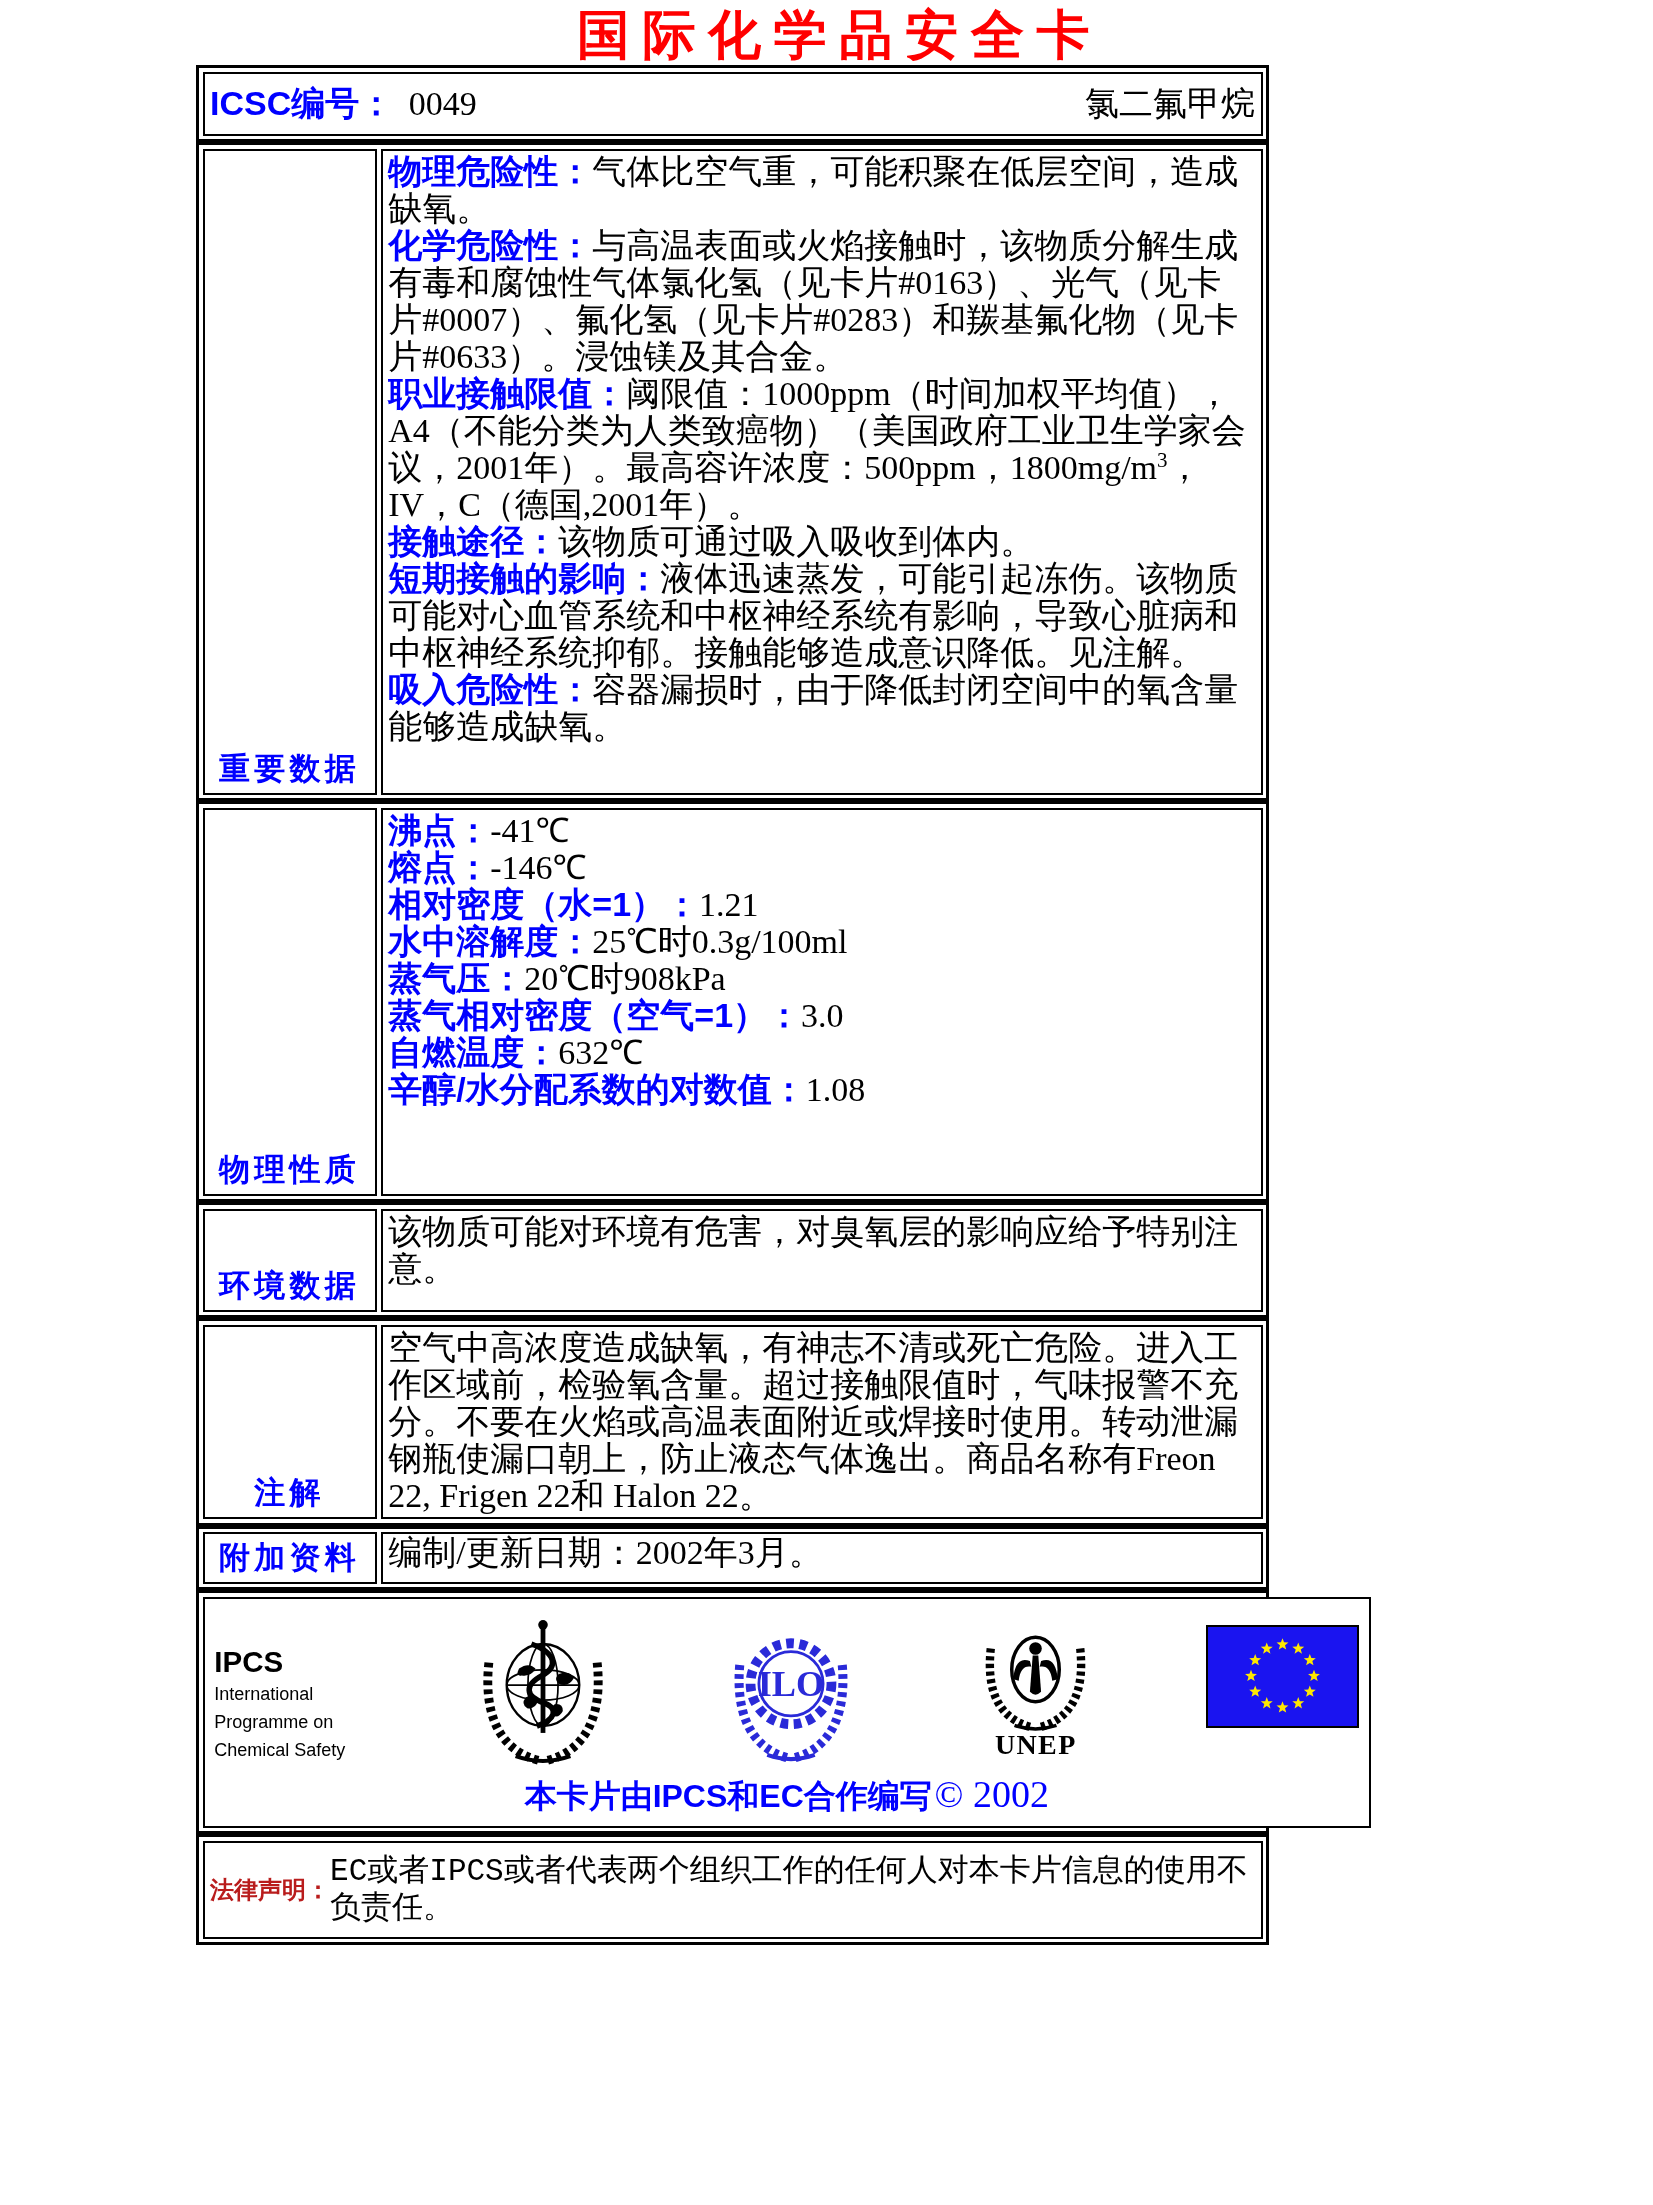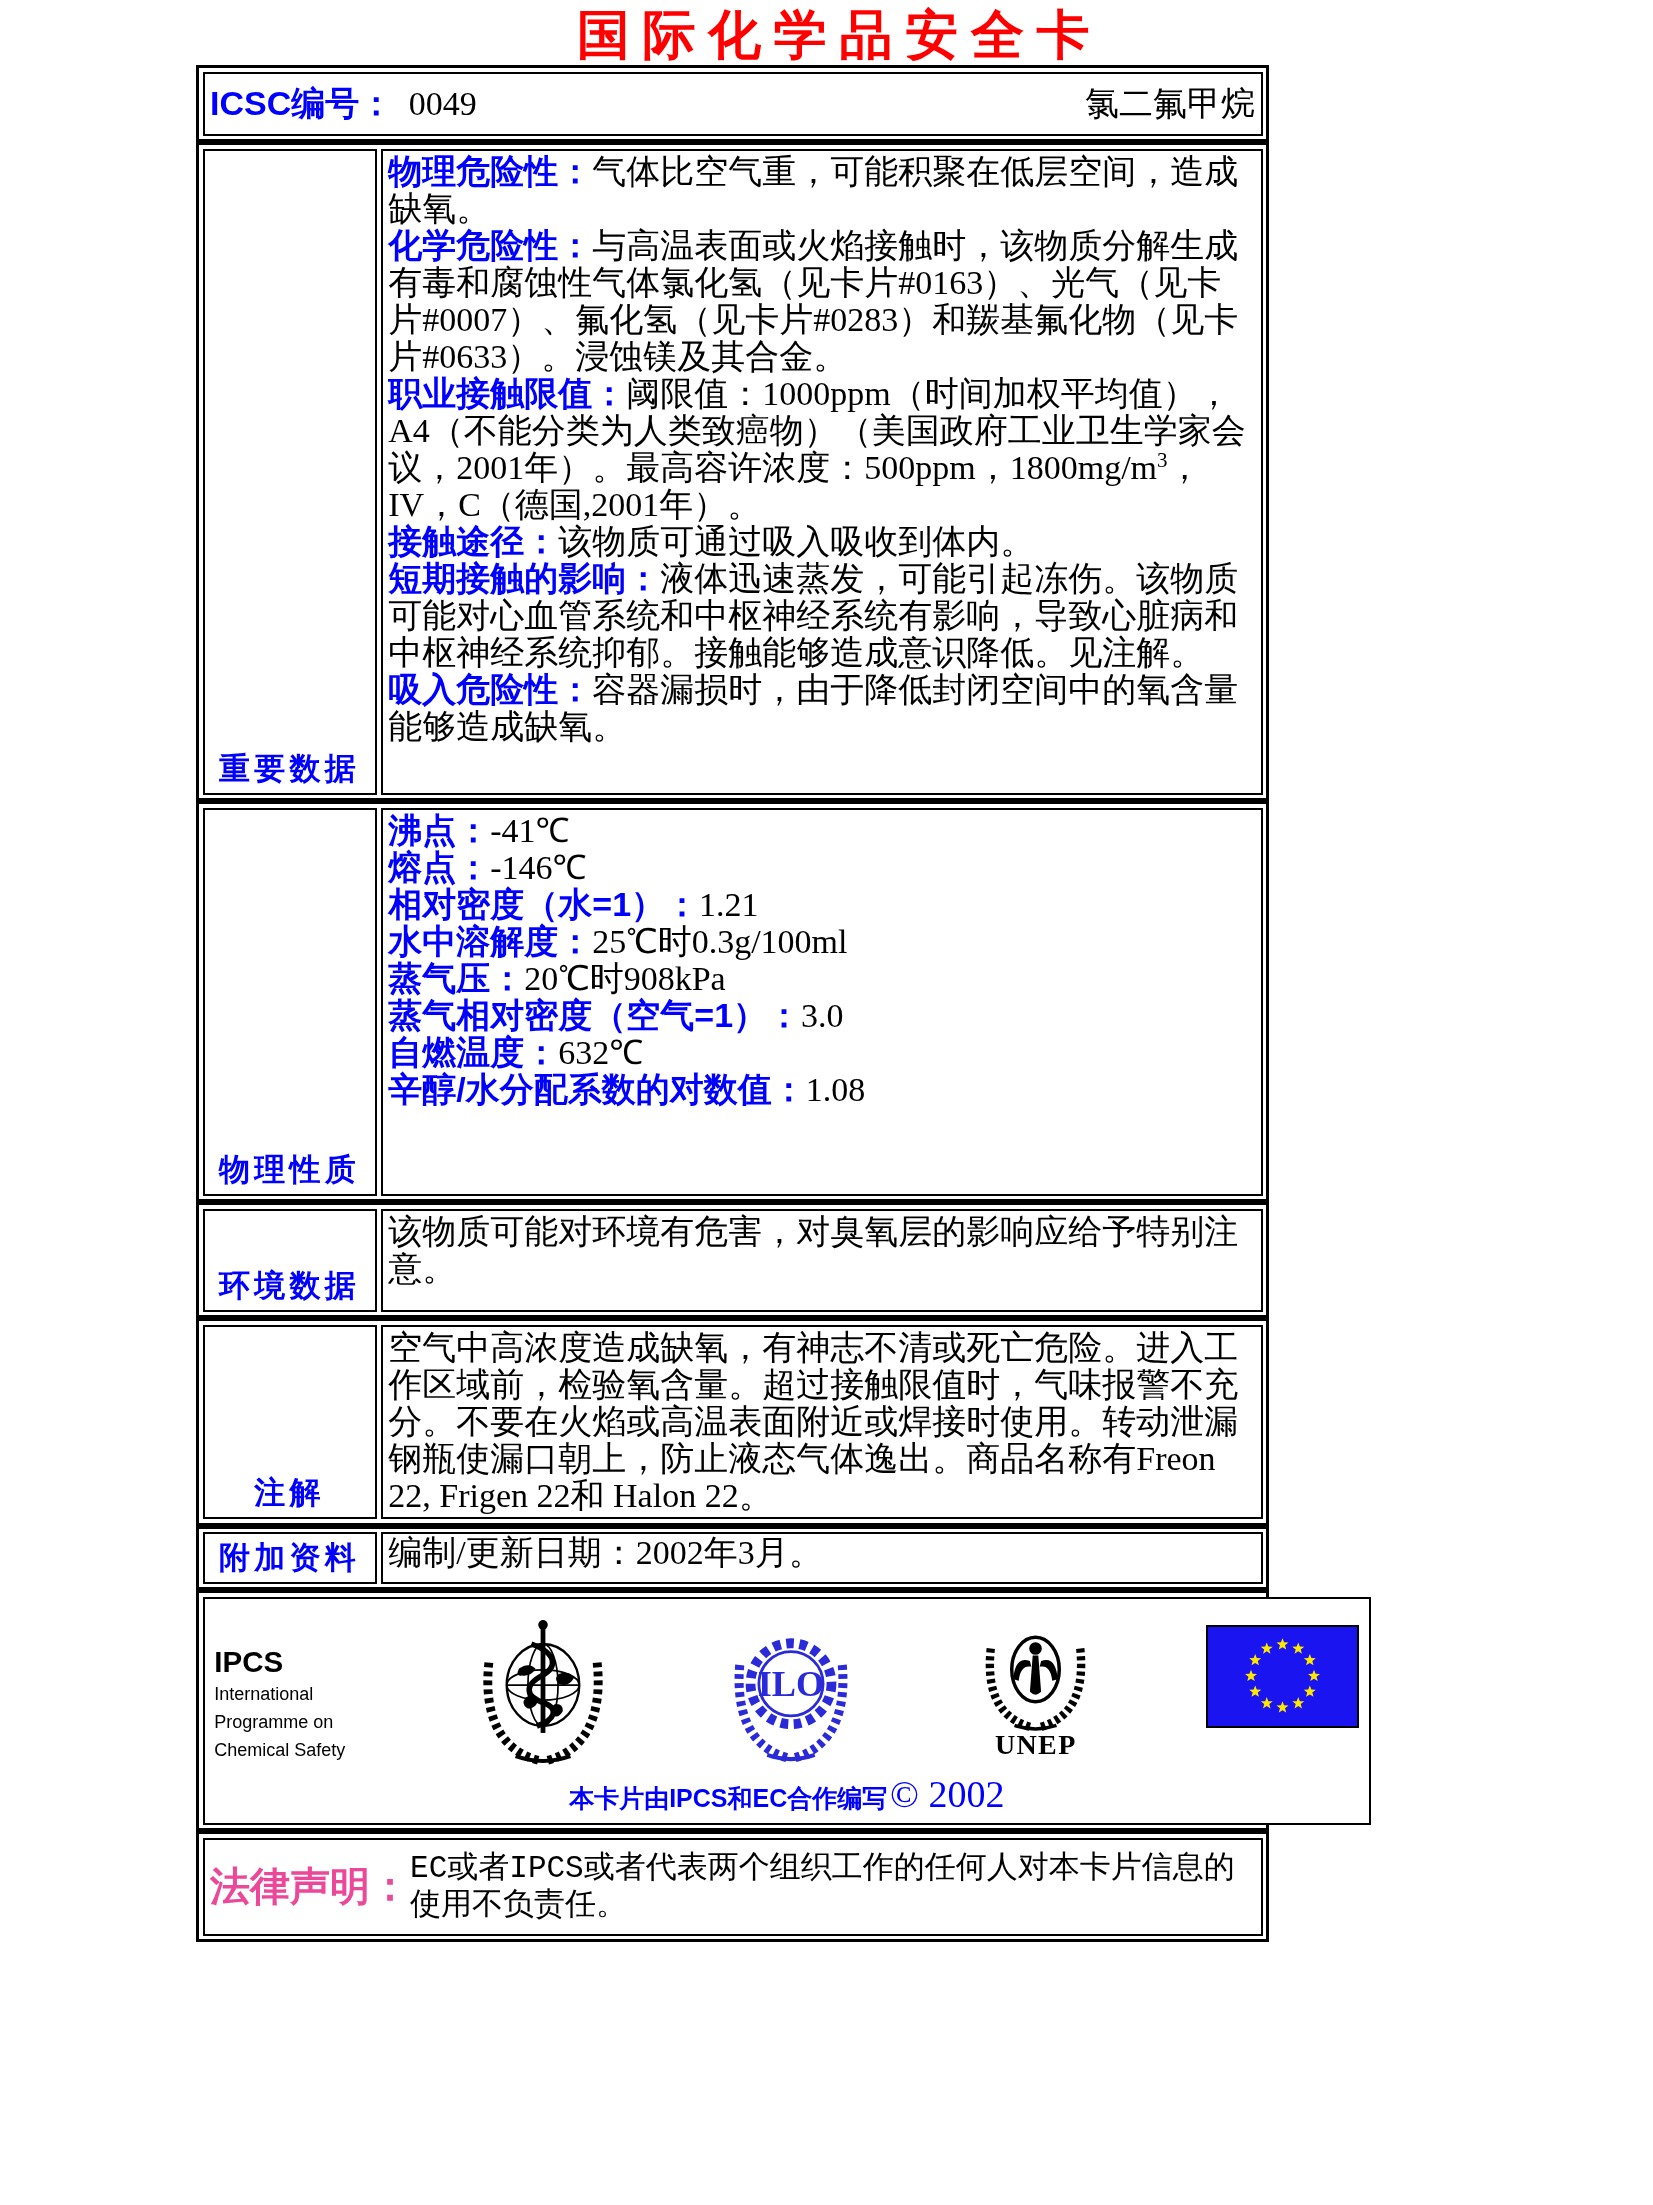--- a/index.html
+++ b/index.html
@@ -77,29 +77,29 @@
   }
   .eu-flag {
     margin-left:116px; margin-top:19.7px;
     width:153px; height:103px; background:#1a14f0; border:2.1px solid #000;
   }
   .credit-line {
     text-align:center; margin-top:4.2px; white-space:nowrap;
   }
   .credit-text {
     color:#0000ff; font-family:"Liberation Sans", sans-serif;
-    font-weight:bold; font-size:25px;
+    font-weight:bold; font-size:32px;
   }
   .credit-copy {
     color:#0000ff; font-family:"Liberation Serif", serif; font-size:38px;
   }
 
   .legal-label {
-    font-family:Liberation Serif, serif; font-weight:bold;
-    font-size:40px; color:#ec4899; flex:0 0 auto;
+    font-family:Liberation Sans, sans-serif; font-weight:bold;
+    font-size:24px; color:#b91c1c; flex:0 0 auto;
   }
   .legal-text { font-size:31px; color:#000;font-family:Liberation Mono, monospace; }
 </style>
 </head>
 <body>
 
 <div class="page-title">国际化学品安全卡</div>
 
 <div class="card">
 

